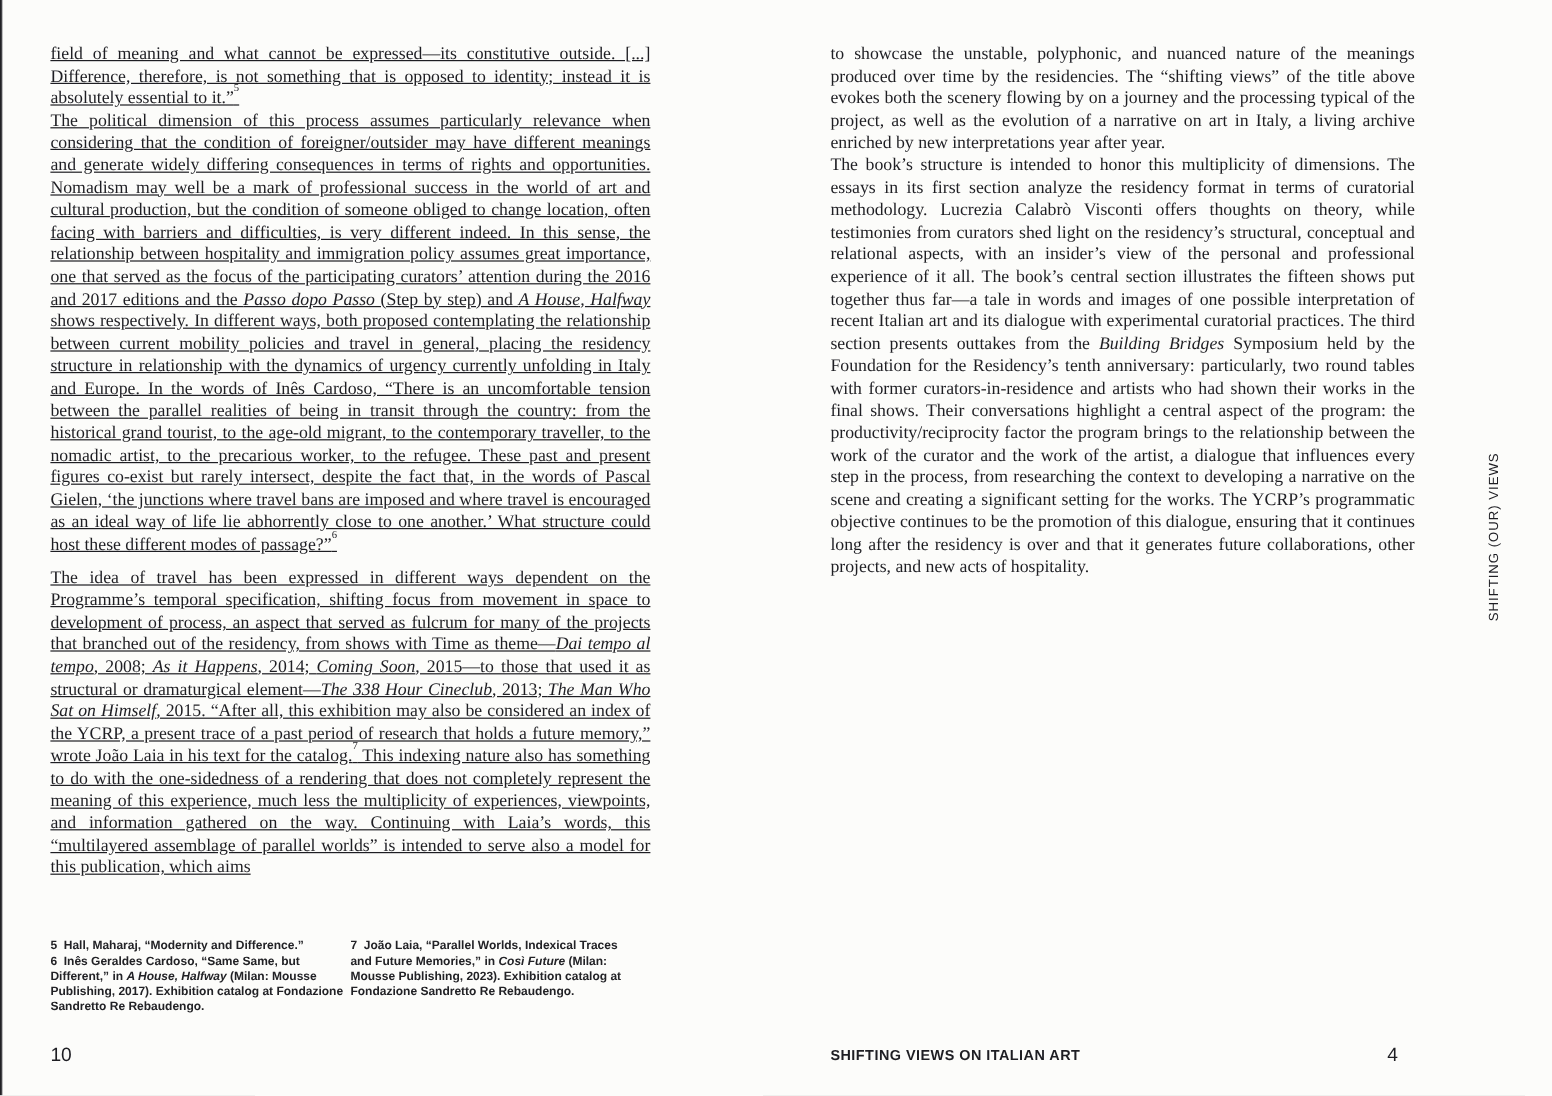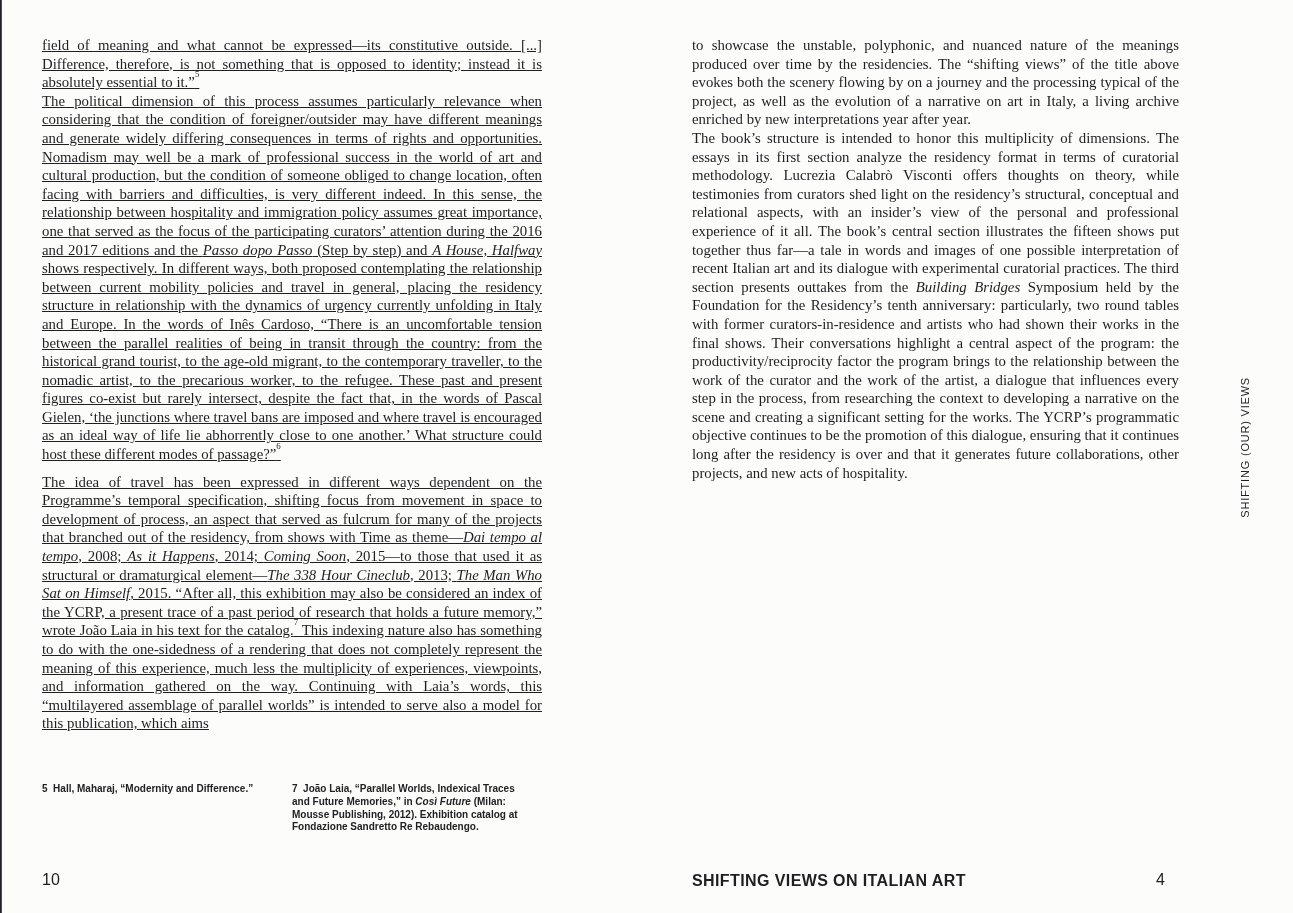--- a/index.html
+++ b/index.html
@@ -22,21 +22,21 @@
   .fn-col1{left:42px;width:247px;}
   .fn-col2{left:292px;width:242px;}
   .side-label{position:absolute;left:1239px;top:377px;writing-mode:vertical-rl;
     transform:rotate(180deg);font-family:"Liberation Sans","DejaVu Sans",sans-serif;
     font-size:11px;letter-spacing:0.8px;color:#1e1e23;white-space:nowrap;}
   .pageno{position:absolute;top:871px;font-family:"Liberation Sans","DejaVu Sans",sans-serif;
     font-size:16px;color:#1e1e23;}
   .pageno-left{left:42px;}
   .pageno-right{left:1156px;}
   .footer-title{position:absolute;left:692px;top:872px;
-    font-family:"Liberation Sans","DejaVu Sans",sans-serif;font-size:16px;font-weight:700;
+    font-family:"Liberation Sans","DejaVu Sans",sans-serif;font-size:12px;font-weight:700;
     letter-spacing:0.4px;color:#1e1e23;}
 </style>
 </head>
 <body>
 
 <div class="spread">
 
   <div class="page-edge"></div>
 
   <section class="col col-left">
@@ -45,23 +45,24 @@
     <p class="body gap"><span>The idea of travel has been expressed in different ways dependent on the Programme’s temporal specification, shifting focus from movement in space to development of process, an aspect that served as fulcrum for many of the projects that branched out of the residency, from shows with Time as theme—</span><i>Dai tempo al tempo</i><span>, 2008; </span><i>As it Happens</i><span>, 2014; </span><i>Coming Soon</i><span>, 2015—to those that used it as structural or dramaturgical element—</span><i>The 338 Hour Cineclub</i><span>, 2013; </span><i>The Man Who Sat on Himself</i><span>, 2015. “After all, this exhibition may also be considered an index of the YCRP, a present trace of a past period of research that holds a future memory,” wrote João Laia in his text for the catalog.</span><sup>7</sup><span> This indexing nature also has something to do with the one-sidedness of a rendering that does not completely represent the meaning of this experience, much less the multiplicity of experiences, viewpoints, and information gathered on the way. Continuing with Laia’s words, this “multilayered assemblage of parallel worlds” is intended to serve also a model for this publication, which aims</span></p>
   </section>
 
   <section class="col col-right">
     <p class="body"><span>to showcase the unstable, polyphonic, and nuanced nature of the meanings produced over time by the residencies. The “shifting views” of the title above evokes both the scenery flowing by on a journey and the processing typical of the project, as well as the evolution of a narrative on art in Italy, a living archive enriched by new interpretations year after year.</span></p>
     <p class="body"><span>The book’s structure is intended to honor this multiplicity of dimensions. The essays in its first section analyze the residency format in terms of curatorial methodology. Lucrezia Calabrò Visconti offers thoughts on theory, while testimonies from curators shed light on the residency’s structural, conceptual and relational aspects, with an insider’s view of the personal and professional experience of it all. The book’s central section illustrates the fifteen shows put together thus far—a tale in words and images of one possible interpretation of recent Italian art and its dialogue with experimental curatorial practices. The third section presents outtakes from the </span><i>Building Bridges</i><span> Symposium held by the Foundation for the Residency’s tenth anniversary: particularly, two round tables with former curators-in-residence and artists who had shown their works in the final shows. Their conversations highlight a central aspect of the program: the productivity/reciprocity factor the program brings to the relationship between the work of the curator and the work of the artist, a dialogue that influences every step in the process, from researching the context to developing a narrative on the scene and creating a significant setting for the works. The YCRP’s programmatic objective continues to be the promotion of this dialogue, ensuring that it continues long after the residency is over and that it generates future collaborations, other projects, and new acts of hospitality.</span></p>
   </section>
 
   <div class="fn fn-col1">
     <p><span>5&nbsp;&nbsp;Hall, Maharaj, “Modernity and Difference.”</span></p>
+    <p><span>6&nbsp;&nbsp;Inês Geraldes Cardoso, “Same Same, but Different,” in </span><i>A House, Halfway</i><span> (Milan: Mousse Publishing, 2017). Exhibition catalog at Fondazione Sandretto Re Rebaudengo.</span></p>
   </div>
   <div class="fn fn-col2">
-    <p><span>7&nbsp;&nbsp;João Laia, “Parallel Worlds, Indexical Traces and Future Memories,” in </span><i>Così Future</i><span> (Milan: Mousse Publishing, 2012). Exhibition catalog at Fondazione Sandretto Re Rebaudengo.</span></p>
+    <p><span>7&nbsp;&nbsp;João Laia, “Parallel Worlds, Indexical Traces and Future Memories,” in </span><i>Così Future</i><span> (Milan: Mousse Publishing, 2023). Exhibition catalog at Fondazione Sandretto Re Rebaudengo.</span></p>
   </div>
 
   <div class="side-label">SHIFTING (OUR) VIEWS</div>
 
   <div class="pageno pageno-left">10</div>
   <div class="footer-title">SHIFTING VIEWS ON ITALIAN ART</div>
   <div class="pageno pageno-right">4</div>
 
 </div>
 

